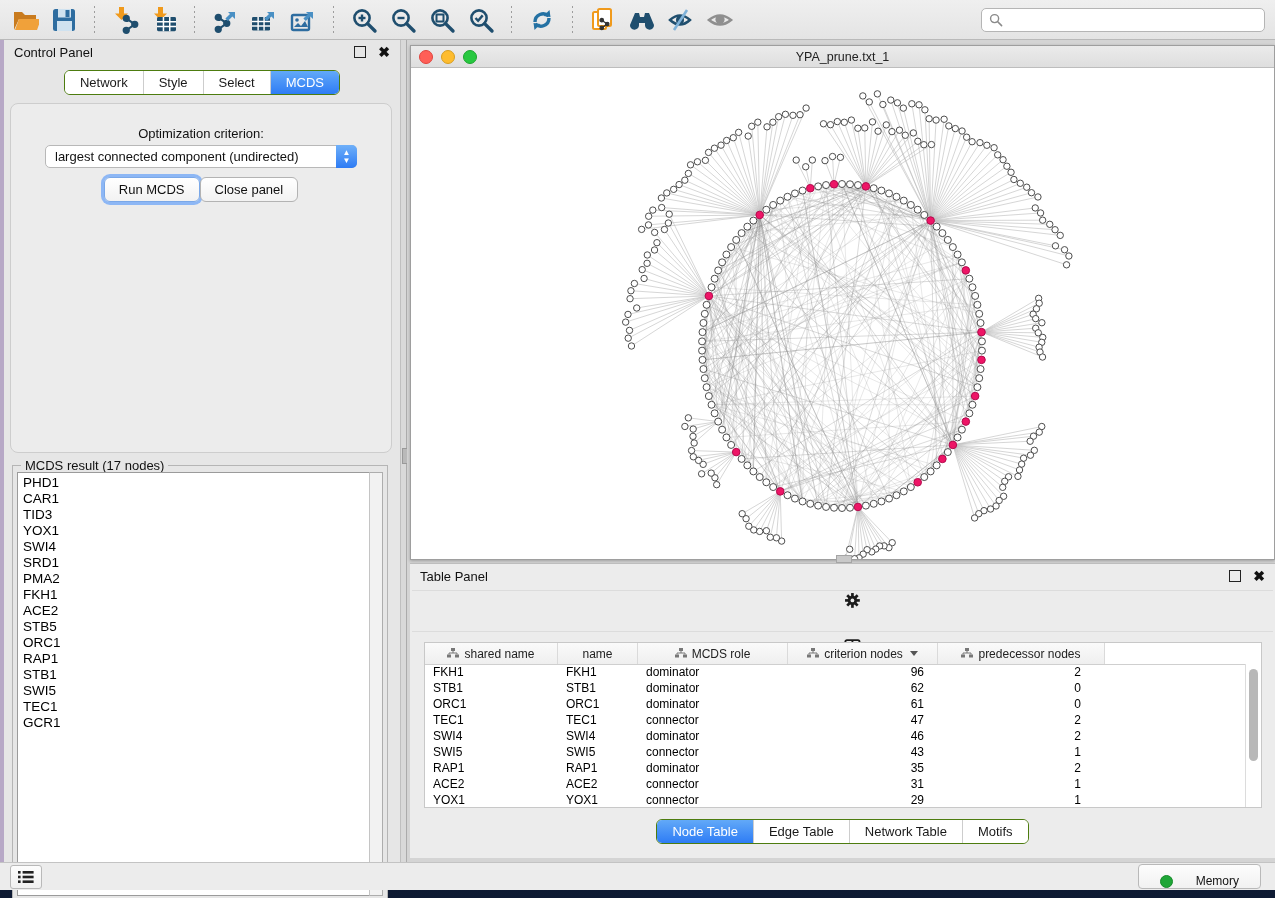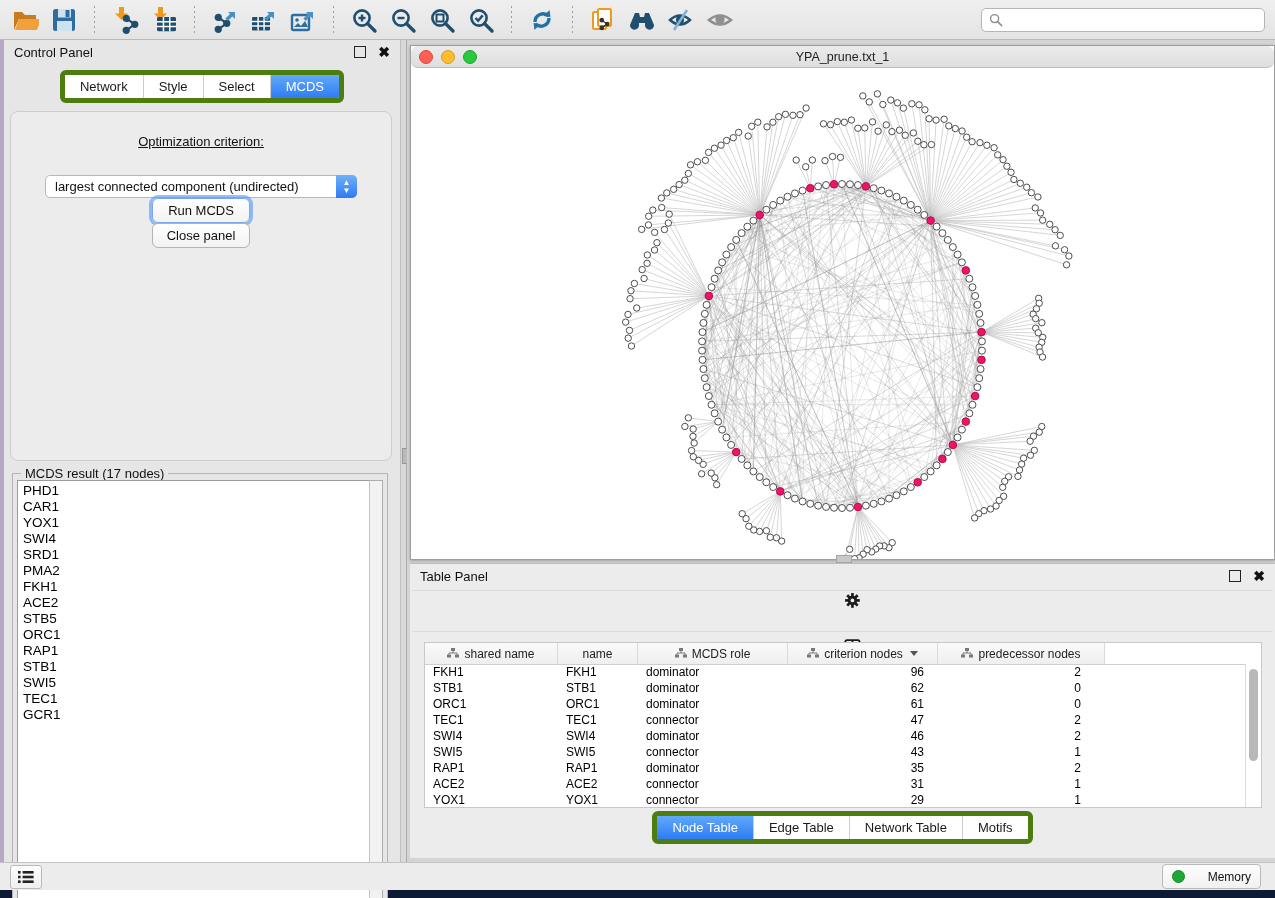--- a/index.html
+++ b/index.html
@@ -22,48 +22,48 @@
   .control-panel{position:absolute;left:0;top:0;width:396px;bottom:0;background:#e6e6e6;}
   .v-divider{position:absolute;left:396px;top:0;width:7px;bottom:0;background:#d9d9d9;border-left:1px solid #bfbfbf;border-right:1px solid #ababab;box-sizing:border-box;}
   .v-handle{position:absolute;left:1px;top:408px;width:4px;height:14px;background:#b9b9b9;border:1px solid #999;}
   .right-pane{position:absolute;left:403px;right:0;top:0;bottom:0;background:#d4d4d4;}
   
   .panel-titlebar{height:24px;display:flex;align-items:center;padding:0 10px;font-size:13px;color:#111;}
   .panel-titlebar .spacer{flex:1;}
   .win-float{width:10px;height:10px;border:1.6px solid #222;margin-right:12px;cursor:default;}
   .win-close{font-size:14px;font-weight:bold;color:#111;line-height:10px;cursor:default;}
   .cp-tabs{display:flex;justify-content:center;margin-top:6px;}
-  .segmented{display:flex;border:5px solid #4d7c0f;border-radius:6px;overflow:hidden;background:#fff;}
+  .segmented{display:flex;border:1px solid #4d7c0f;border-radius:6px;overflow:hidden;background:#fff;}
   .seg-tab{padding:4px 15px;font-size:13px;color:#1a1a1a;background:#fff;border-left:1px solid #cdcdcd;cursor:default;white-space:nowrap;}
   .seg-tab:first-child{border-left:none;}
   .seg-tab.selected{background:linear-gradient(#62a9f8,#2e7cf5);color:#fff;}
   .mcds-pane{margin:8px 8px 0 6px;height:348px;background:#ececec;border:1px solid #cdcdcd;border-radius:8px;
     display:flex;flex-direction:column;align-items:center;}
-  .opt-label{margin-top:22px;font-size:13px;color:#111;text-decoration:underline;}
-  .dropdown{margin-top:26px;width:312px;height:23px;background:#fff;border:1px solid #b8b8b8;border-radius:5px;
+  .opt-label{margin-top:22px;font-size:13px;color:#111;}
+  .dropdown{margin-top:4px;width:312px;height:23px;background:#fff;border:1px solid #b8b8b8;border-radius:5px;
     display:flex;align-items:center;box-sizing:border-box;cursor:default;}
   .dropdown .val{flex:1;font-size:13px;padding-left:9px;color:#111;white-space:nowrap;}
   .dd-stepper{width:21px;height:23px;margin:-1px -1px -1px 0;border-radius:0 5px 5px 0;background:linear-gradient(#6fb0f9,#2d7bf4);
     display:flex;flex-direction:column;align-items:center;justify-content:center;gap:1px;}
   .dd-stepper span{color:#fff;font-size:8px;line-height:7px;font-weight:bold;}
-  .btn-row{margin-top:0;display:flex;flex-direction:column;}
+  .btn-row{margin-top:9px;display:flex;}
   .btn{font:13px "Liberation Sans",sans-serif;padding:4px 14px;background:linear-gradient(#ffffff,#f2f2f2);
     border:1px solid #b3b3b3;border-radius:6px;color:#111;cursor:default;}
   .btn.focus-ring{box-shadow:0 0 0 3px rgba(90,155,250,.65);border-color:#7aa8e8;}
   .result-box{margin:12px 12px 0 8px;border:1px solid #b5b5b5;position:relative;padding:20px;background:#e6e6e6;height:436px;box-sizing:border-box;}
   .result-legend{position:absolute;top:-8px;left:8px;background:#e6e6e6;padding:0 4px;font-size:13px;color:#111;}
   .result-list{position:absolute;left:4px;right:16px;top:6px;bottom:4px;background:#fff;border:1px solid #9b9b9b;
     overflow:hidden;padding:2px 0 0 5px;}
   .result-item{font-size:13.5px;line-height:16px;color:#000;}
   .result-scroll{position:absolute;right:4px;top:6px;bottom:4px;width:12px;background:#f2f2f2;border:1px solid #adadad;border-left:1px solid #c4c4c4;}
   
   .network-window{position:absolute;left:3px;top:5px;right:0;height:515px;background:#fff;
     border:1px solid #9e9e9e;box-sizing:border-box;box-shadow:0 1px 3px rgba(0,0,0,.25);}
   .net-titlebar{height:21px;background:linear-gradient(#ebebeb,#dedede);border-bottom:1px solid #bdbdbd;
-    display:flex;align-items:center;padding:0 8px;position:relative;border-radius:7px;}
+    display:flex;align-items:center;padding:0 8px;position:relative;}
   .dot{width:12px;height:12px;border-radius:50%;margin-right:8px;cursor:default;}
   .dot.red{background:#ff5f57;border:0.5px solid #e0443e;}
   .dot.yellow{background:#febc2e;border:0.5px solid #d69e22;}
   .dot.green{background:#28c840;border:0.5px solid #1da52f;}
   .net-title{position:absolute;left:0;right:0;text-align:center;font-size:12.5px;color:#222;pointer-events:none;}
   .net-canvas{position:relative;height:491px;background:#fff;overflow:hidden;}
   .net-canvas svg{display:block;}
   .h-handle{position:absolute;left:50%;bottom:-4px;width:14px;height:6px;margin-left:-7px;background:#c9c9c9;border:1px solid #a5a5a5;}
   
   .table-panel{position:absolute;left:3px;right:0;top:523px;bottom:4px;background:#ececec;border-top:1px solid #bdbdbd;}
@@ -88,21 +88,21 @@
   .td.pred{padding-right:9px;}
   .tscroll{position:absolute;right:0;top:21px;bottom:0;width:15px;background:#fff;border-left:1px solid #dcdcdc;}
   .tthumb{position:absolute;left:3px;top:5px;width:9px;height:92px;background:#b8b8b8;border-radius:5px;}
   .table-tabs{position:absolute;left:0;right:0;bottom:14px;display:flex;justify-content:center;}
   
   .statusbar{position:absolute;left:0;right:0;bottom:8px;height:28px;background:#ececec;border-top:1px solid #c3c3c3;
     display:flex;align-items:center;padding:0 14px 0 10px;box-sizing:border-box;}
   .list-btn{width:30px;height:22px;background:linear-gradient(#fdfdfd,#f0f0f0);border:1px solid #b9b9b9;border-radius:3px;
     display:flex;align-items:center;justify-content:center;cursor:default;}
   .memory-btn{margin-left:auto;height:23px;background:linear-gradient(#fdfdfd,#f1f1f1);border:1px solid #b9b9b9;border-radius:4px;
-    display:flex;align-items:center;gap:23px;padding:0 9px;font-size:12px;color:#111;cursor:default;}
+    display:flex;align-items:flex-end;gap:23px;padding:0 21px;font-size:12px;color:#111;cursor:default;}
   .mem-dot{width:11px;height:11px;border-radius:50%;background:#1fa637;border:1px solid #178a2b;}
 </style>
 </head>
 <body>
 
 <div class="screen">
   <div class="left-strip"></div>
 
   <div class="toolbar">
     <span id="tb-icons" style="display:flex;align-items:center;gap:9px;">
@@ -293,20 +293,21 @@
         <div class="btn-row">
           <button class="btn focus-ring">Run MCDS</button>
           <button class="btn">Close panel</button>
         </div>
       </div>
       <div class="result-box">
         <span class="result-legend">MCDS result (17 nodes)</span>
         <div class="result-list" id="mcds-list">
             <div class="result-item">PHD1</div>
             <div class="result-item">CAR1</div>
+            <div class="result-item">TID3</div>
             <div class="result-item">YOX1</div>
             <div class="result-item">SWI4</div>
             <div class="result-item">SRD1</div>
             <div class="result-item">PMA2</div>
             <div class="result-item">FKH1</div>
             <div class="result-item">ACE2</div>
             <div class="result-item">STB5</div>
             <div class="result-item">ORC1</div>
             <div class="result-item">RAP1</div>
             <div class="result-item">STB1</div>

